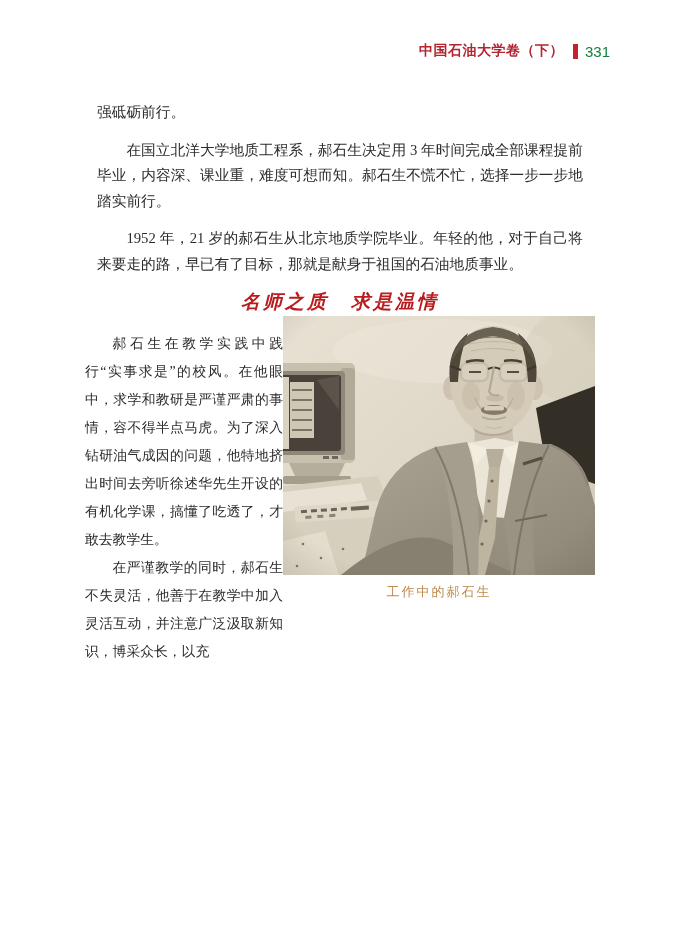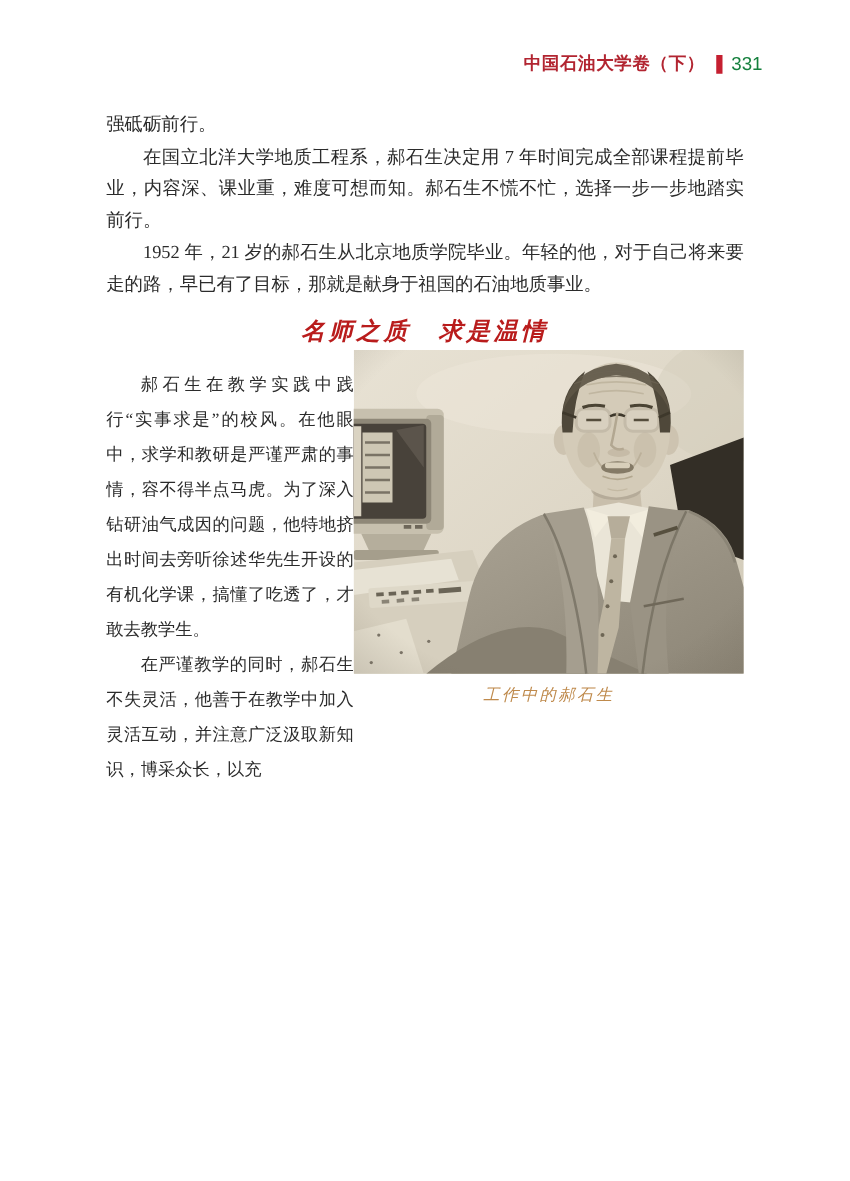--- a/index.html
+++ b/index.html
@@ -17,57 +17,57 @@
   .page-header .accent-bar{
     width:5px;height:15px;background:#c51f30;margin:0 7px 0 9px;
   }
   .page-header .pagenum{
     color:#15803d;font-size:15px;font-family:"Liberation Sans","DejaVu Sans",sans-serif;
   }
   .content{
     position:absolute;left:85px;top:88px;width:510px;
   }
   .content p{
-    margin:0;font-size:14.7px;line-height:25.5px;
+    margin:12px;font-size:14.7px;line-height:25.5px;
     text-align:justify;text-indent:2em;
   }
   .content p.cont{text-indent:0;}
   .section-title{
     text-align:center;color:#b91c1c;font-size:19px;line-height:26px;
     font-weight:bold;font-style:italic;letter-spacing:3px;
     margin:12px 0 15px 0;
   }
   .wrap-section{overflow:visible;}
   .wrap-section:after{content:"";display:block;clear:both;}
   .wrap-section p{
     font-size:13.8px;line-height:28px;text-align:justify;text-indent:2em;margin:0;
   }
   .photo-figure{
-    float:right;width:312px;margin:-14px 0 42px 0;padding:0;font-style:italic;
+    float:right;width:312px;margin:-14px 0 42px 0;padding:0;
   }
   .photo-figure svg{display:block;}
   .photo-figure figcaption{
     text-align:center;color:#bf8a4c;font-size:13px;line-height:18px;
     letter-spacing:2px;margin-top:8px;
   }
 </style>
 </head>
 <body>
 
 <div class="page">
 
   <div class="page-header">
     <span class="volume">中国石油大学卷（下）</span>
     <span class="accent-bar"></span>
     <span class="pagenum">331</span>
   </div>
 
   <div class="content">
     <p class="cont">强砥砺前行。</p>
-    <p>在国立北洋大学地质工程系，郝石生决定用 7 年时间完成全部课程提前毕业，内容深、课业重，难度可想而知。郝石生不慌不忙，选择一步一步地踏实前行。</p>
+    <p>在国立北洋大学地质工程系，郝石生决定用 3 年时间完成全部课程提前毕业，内容深、课业重，难度可想而知。郝石生不慌不忙，选择一步一步地踏实前行。</p>
     <p>1952 年，21 岁的郝石生从北京地质学院毕业。年轻的他，对于自己将来要走的路，早已有了目标，那就是献身于祖国的石油地质事业。</p>
 
     <div class="section-title">名师之质　求是温情</div>
 
 
     <div class="wrap-section">
       <figure class="photo-figure">
         <svg viewBox="0 0 312 259" width="312" height="259" xmlns="http://www.w3.org/2000/svg">
           <defs>
             <linearGradient id="wall" x1="0" y1="0" x2="1" y2="1">

